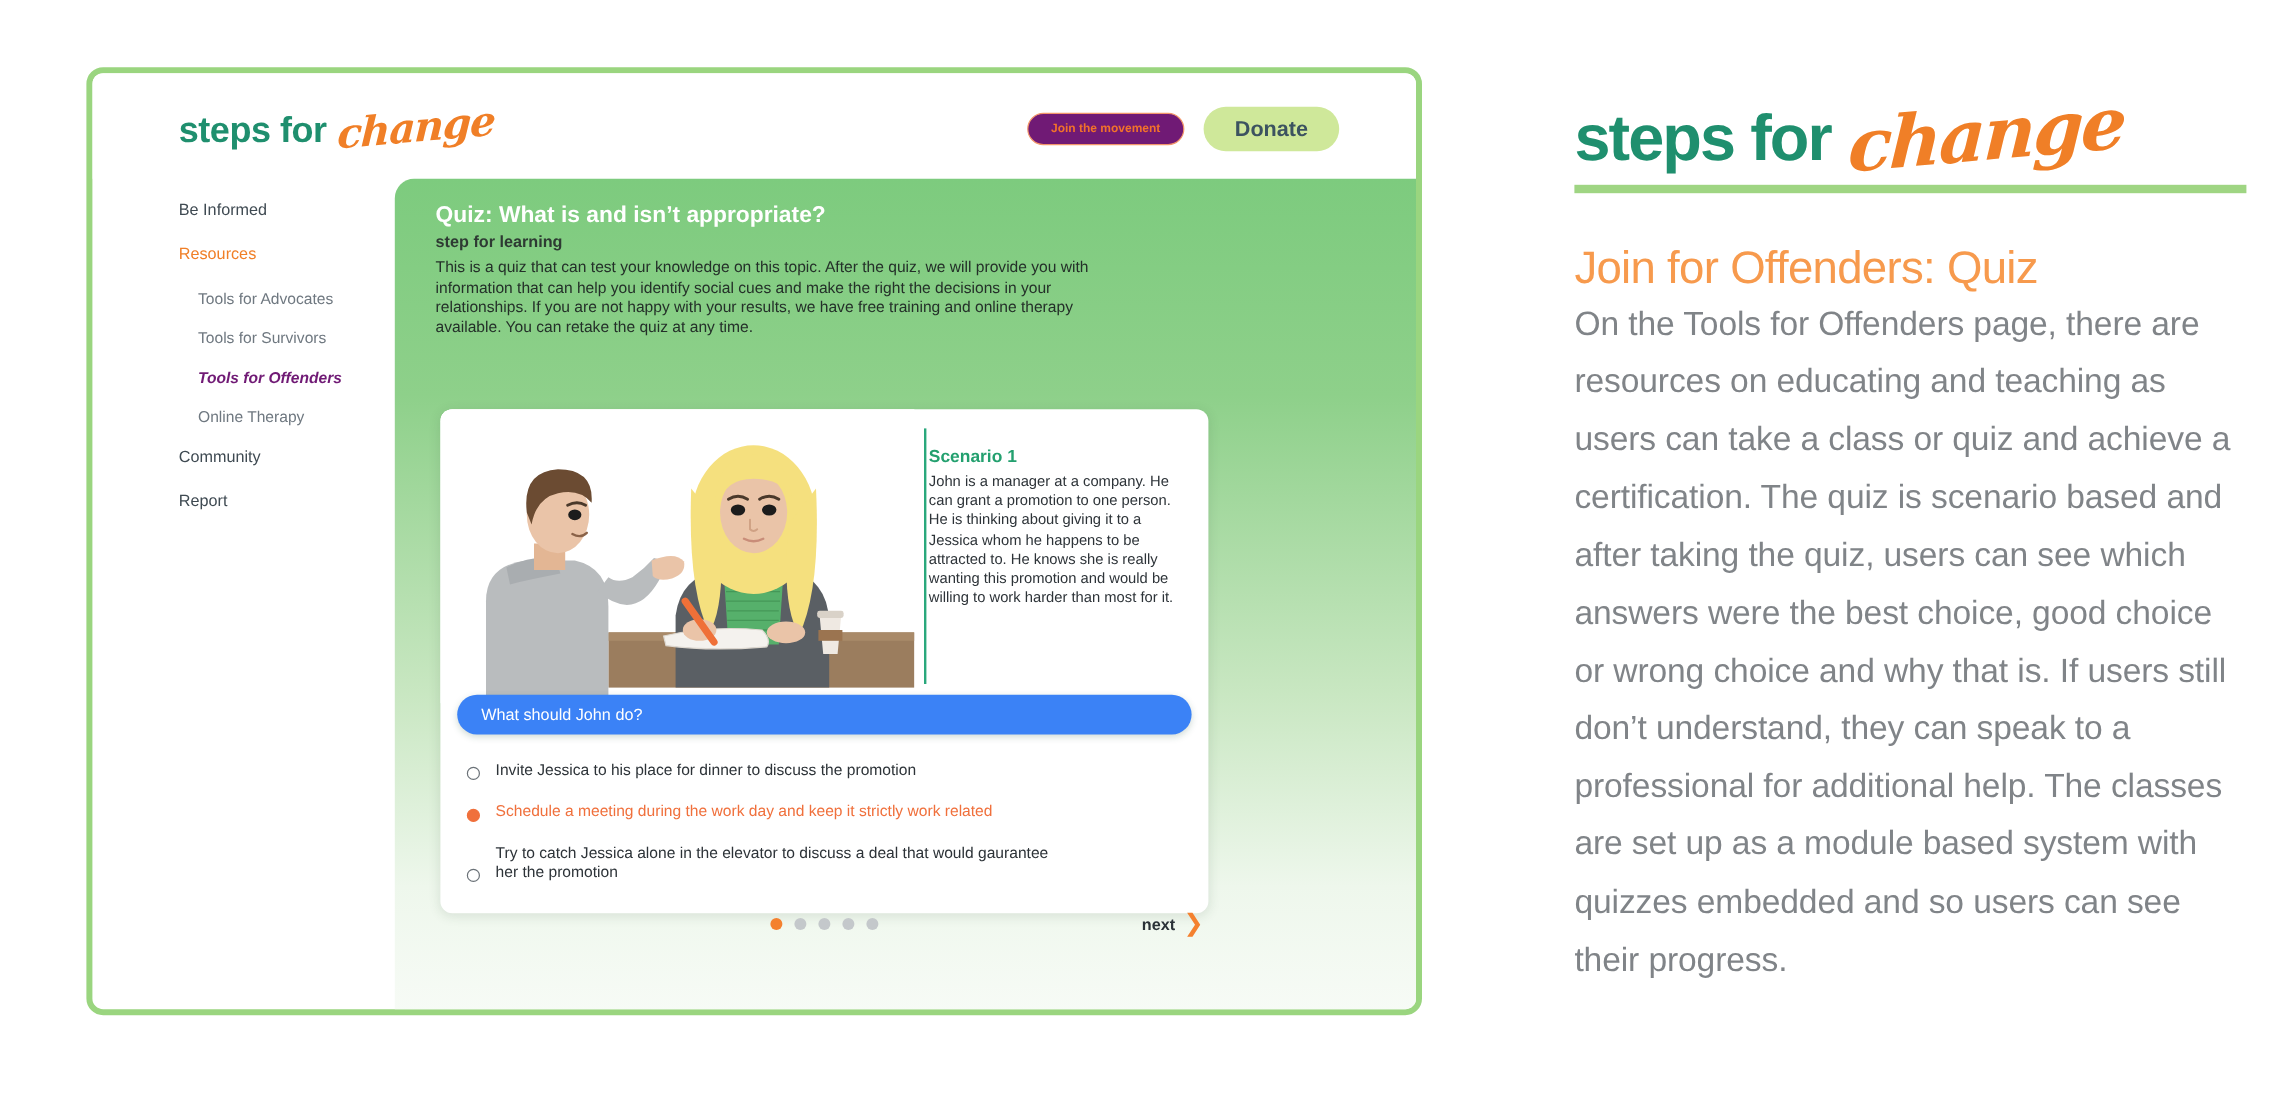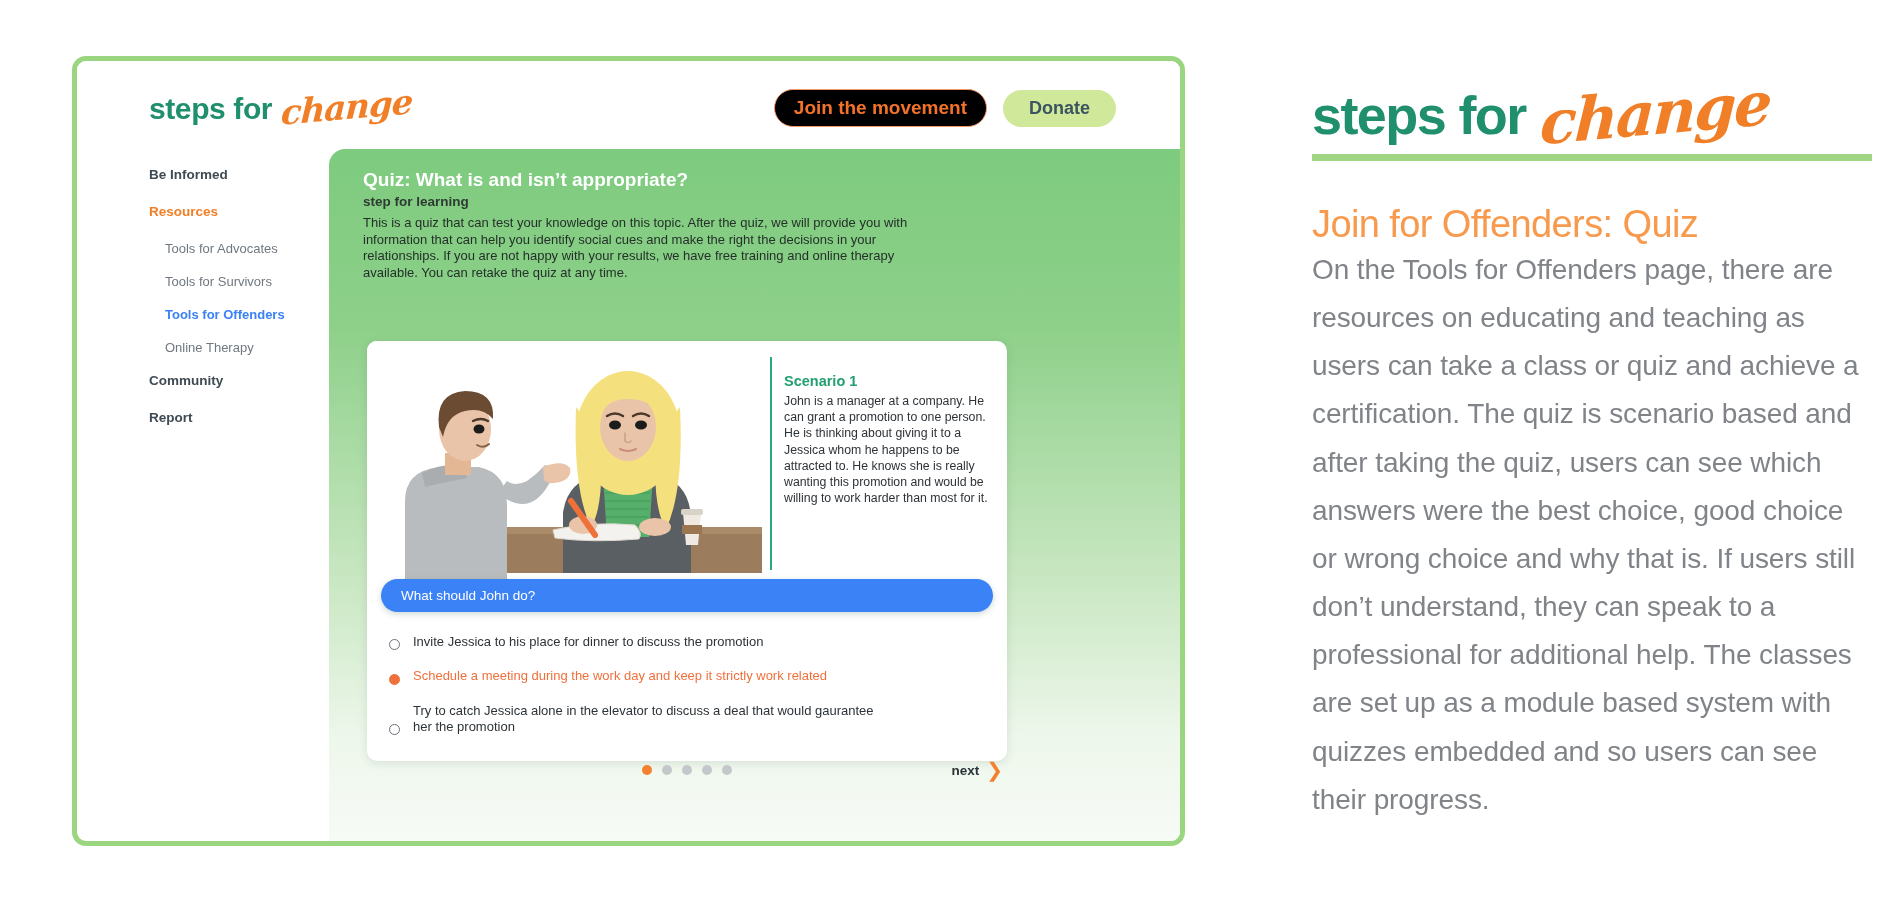--- a/index.html
+++ b/index.html
@@ -71,24 +71,24 @@
     position: absolute;
     right: 64px;
     top: 28px;
     display: flex;
     align-items: center;
     gap: 16px;
   }
   .btn-join {
     border: 1.6px solid #f2956a;
     color: #f2722a;
-    background: #000000;
+    background: #701a75;
     border-radius: 20px;
     padding: 7px 19px;
-    font-size: 19px;
+    font-size: 10px;
     font-weight: 700;
     white-space: nowrap;
     cursor: pointer;
   }
   .btn-donate {
     background: #cfe89a;
     color: #3c5360;
     border: none;
     border-radius: 20px;
     padding: 8px 26px;
@@ -105,35 +105,35 @@
   }
 
   .sidebar {
     position: absolute;
     left: 72px;
     top: 18px;
     width: 180px;
   }
   .nav-top {
     font-size: 13.5px;
-    font-weight: 700;
+    font-weight: 400;
     color: #3f4a52;
     margin-bottom: 22px;
     cursor: pointer;
     white-space: nowrap;
   }
   .nav-top.active { color: #f07f27; }
   .nav-sub {
     font-size: 13px;
     color: #6f7880;
     margin: 0 0 18px 16px;
     cursor: pointer;
     white-space: nowrap;
   }
-  .nav-sub.current { color: #3b82f6; font-weight: 700; }
+  .nav-sub.current { color: #701a75; font-weight: 700; font-style: italic; }
 
   
   .quiz-panel {
     position: absolute;
     left: 252px;
     top: 0;
     right: 0;
     bottom: 0;
     border-top-left-radius: 16px;
     background: linear-gradient(180deg, #7dcb7e 0%, #8ed08a 26%, #c9e7c2 62%, #eef7ec 85%, #f7fbf6 100%);
@@ -178,21 +178,21 @@
     position: relative;
     width: 395px;
     height: 245px;
     background: #ffffff;
     flex: none;
   }
   .illus svg { display: block; width: 395px; height: 245px; }
 
   .scenario {
     flex: 1;
-    padding: 16px 16px 12px 12px;
+    padding: 16px 16px 12px 2px;
     border-left: 2.5px solid #2aa87c;
     margin: 16px 0 16px 8px;
   }
   .scenario-title {
     font-size: 14.5px;
     font-weight: 700;
     color: #23a06f;
     margin-bottom: 4px;
   }
   .scenario-text {

